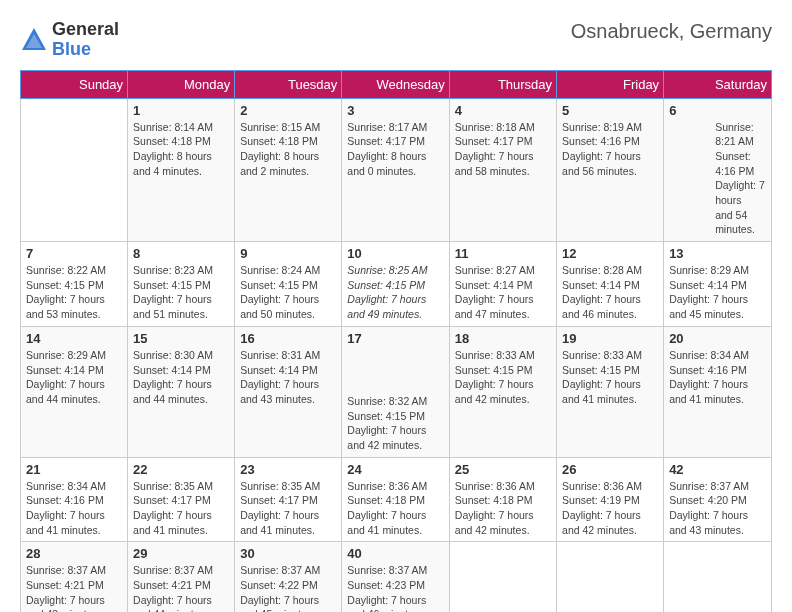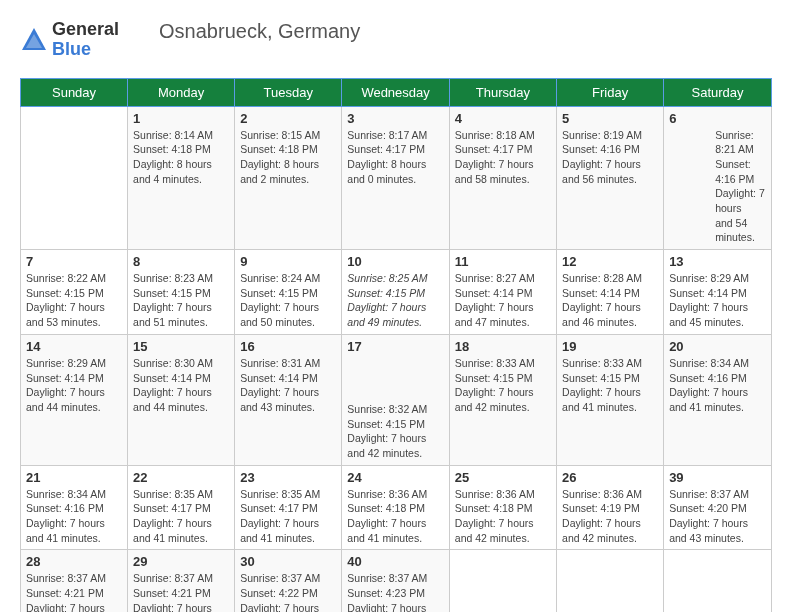--- a/index.html
+++ b/index.html
@@ -5,23 +5,23 @@
     * { box-sizing: border-box; margin: 0; padding: 0; }
     body {
       font-family: Arial, sans-serif;
       background: #fff;
       width: 792px;
       min-height: 612px;
       padding: 20px;
     }
     .header {
       display: flex;
-      justify-content: flex-start;
+      justify-content: space-between;
       align-items: flex-start;
-      margin-bottom: 18px;
+      margin-bottom: 10px;
       gap: 40px;
     }
     .logo {
       display: flex;
       align-items: center;
       gap: 4px;
     }
     .logo-text {
       font-size: 18px;
       font-weight: bold;
@@ -44,24 +44,24 @@
     .location {
       font-size: 20px;
       color: #555;
     }
     table {
       width: 100%;
       border-collapse: collapse;
       font-size: 11px;
     }
     thead tr th {
-      background: #15803d;
+      background: #be185d;
       color: #fff;
       padding: 6px 4px;
-      text-align: center;
+      text-align: right;
       font-size: 13px;
       font-weight: normal;
       border: 1px solid #5a9be5;
     }
     tbody tr td {
       border: 1px solid #ccc;
       vertical-align: top;
       padding: 4px 5px;
       width: 108px;
       min-height: 80px;
@@ -302,21 +302,21 @@
 and 42 minutes.</div>
         </td>
         <td>
           <span class="day-number">26</span>
           <div class="day-info" style="white-space: pre-line;">Sunrise: 8:36 AM
 Sunset: 4:19 PM
 Daylight: 7 hours
 and 42 minutes.</div>
         </td>
         <td>
-          <span class="day-number">39</span>
+          <span class="day-number">42</span>
           <div class="day-info" style="white-space: pre-line;">Sunrise: 8:37 AM
 Sunset: 4:20 PM
 Daylight: 7 hours
 and 43 minutes.</div>
         </td>
       </tr>
       <tr>
         <td>
           <span class="day-number">28</span>
           <div class="day-info" style="white-space: pre-line;">Sunrise: 8:37 AM

